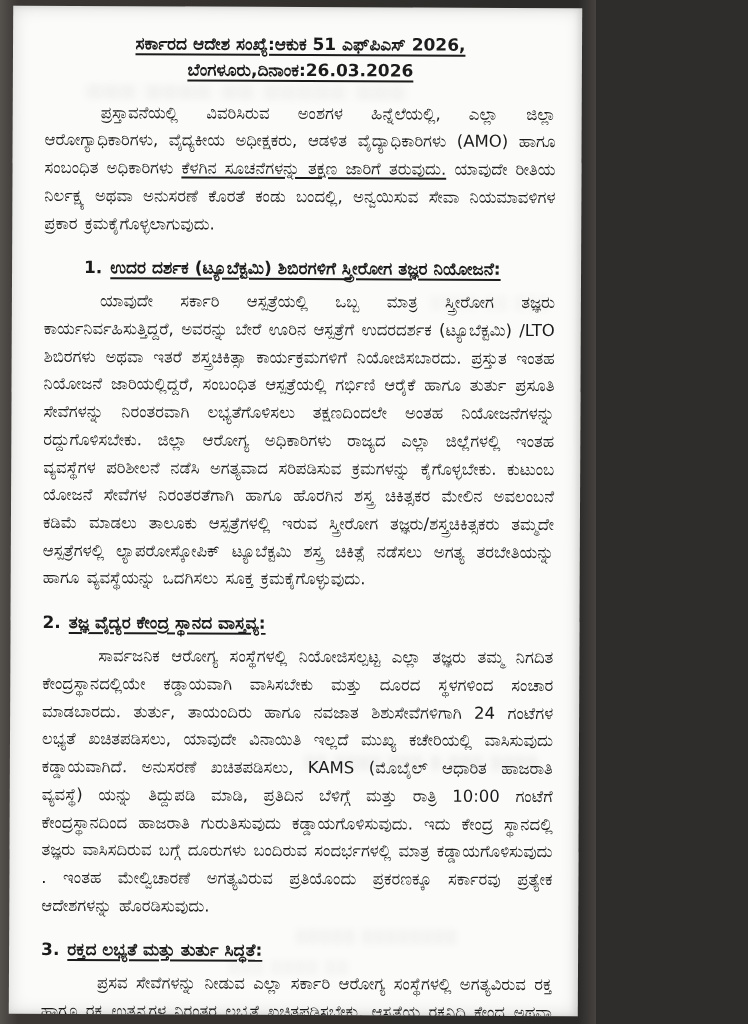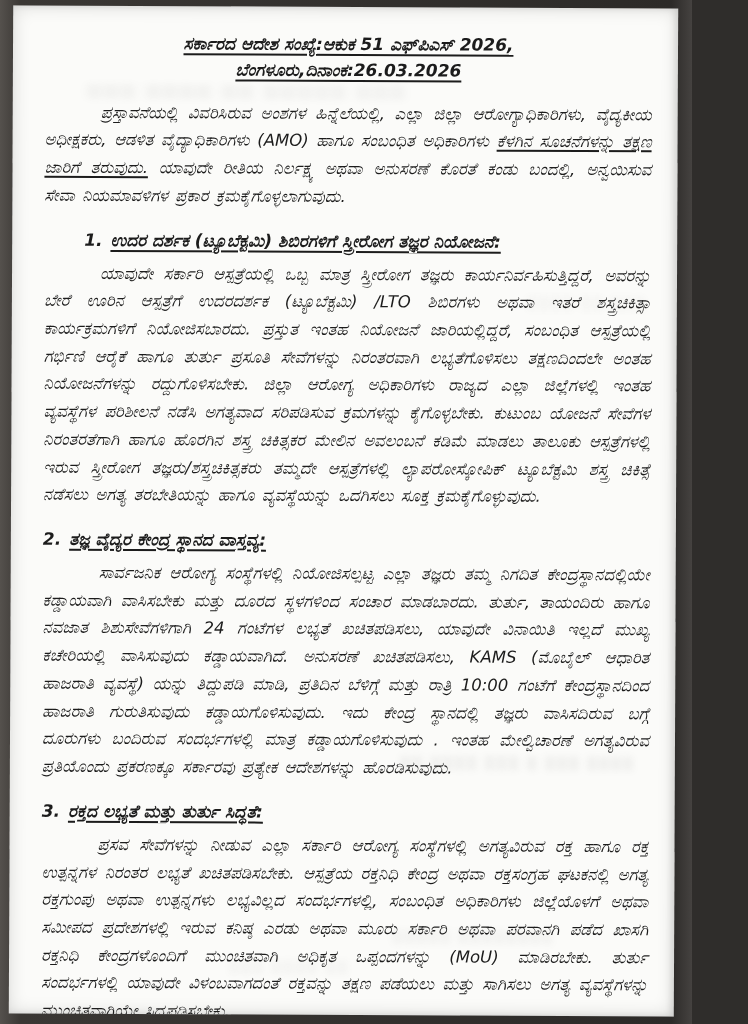--- a/index.html
+++ b/index.html
@@ -3,24 +3,23 @@
 <meta charset="utf-8">
 <style>
   html,body{margin:0;padding:0;}
   body{
     width:748px;height:1024px;
     background:#2f2d2b;
     font-family:"DejaVu Sans","Liberation Sans",sans-serif;
     overflow:hidden;
   }
   .photo{
-    position:relative;width:692px;height:1024px;
+    position:relative;width:596px;height:1024px;
     background:linear-gradient(90deg,#55514d 0%,#3a3734 3%,#2c2a28 97%,#454240 100%);
     overflow:hidden;
-    font-style:italic;
   }
   .paper{
     position:absolute;left:11px;top:7px;right:16px;bottom:9px;
     background:#fbfbf9;
     transform:rotate(0.25deg);
     box-shadow:inset 0 0 18px rgba(0,0,0,.14), inset -3px 0 6px rgba(0,0,0,.10);
     overflow:hidden;
   }
   
   .smudge{position:absolute;filter:blur(3px);opacity:.12;color:#777;

